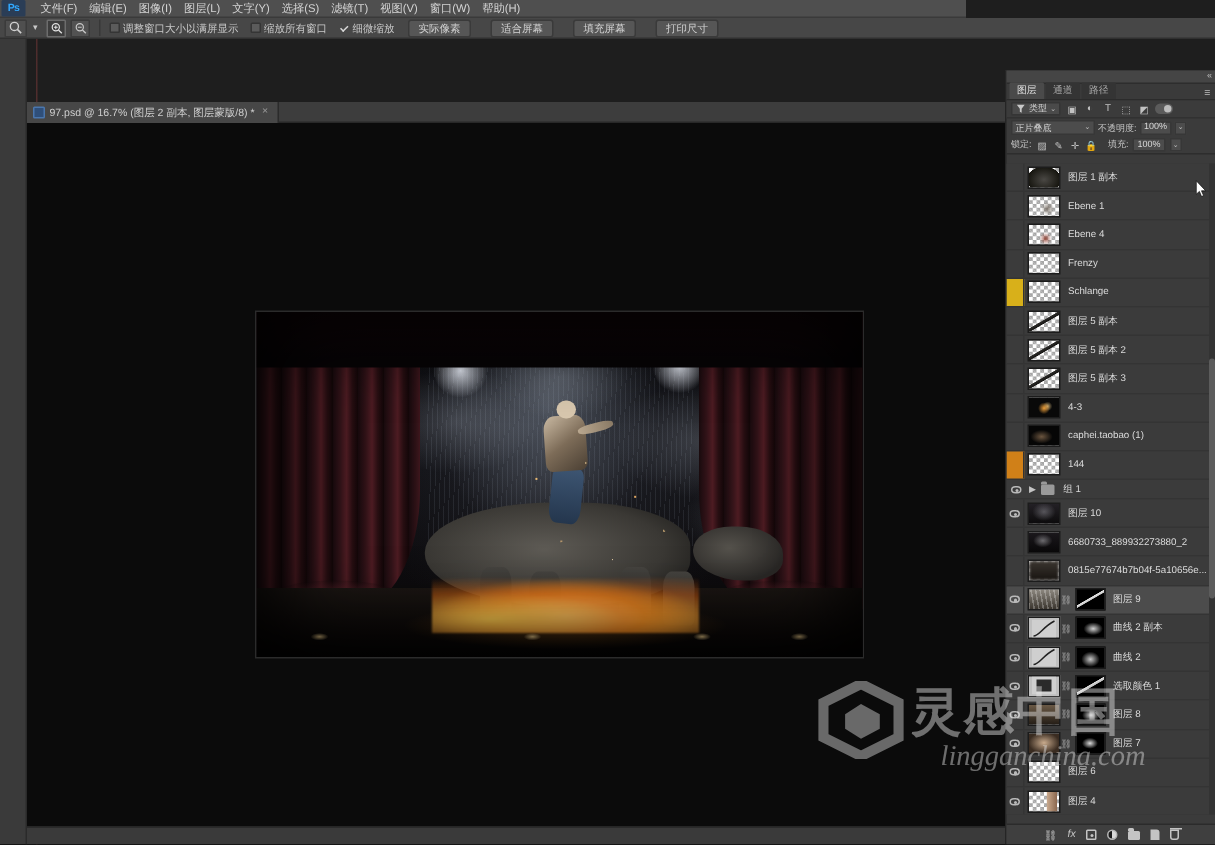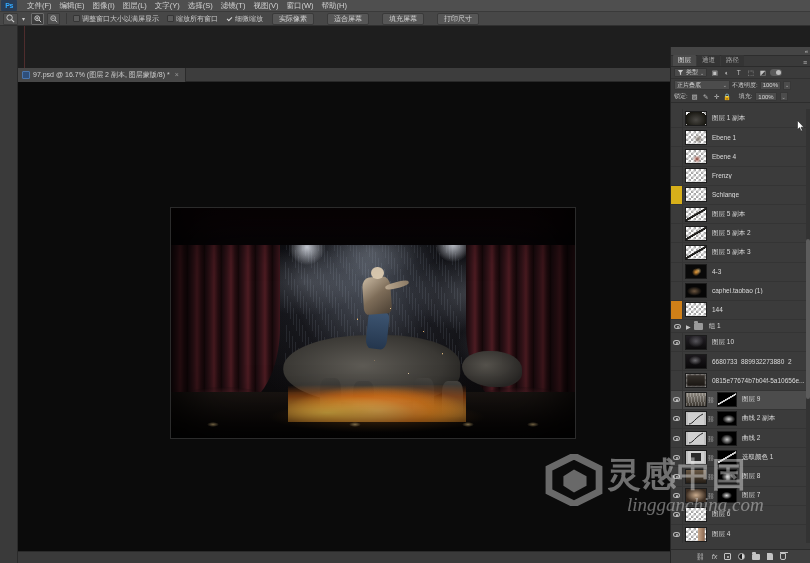--- a/index.html
+++ b/index.html
@@ -4,21 +4,21 @@
 <style>
   * { box-sizing: border-box; margin:0; padding:0; }
   html,body{
     width:810px;height:563px;overflow:hidden;background:#000;
     font-family:"Liberation Sans","DejaVu Sans",sans-serif;
   }
   #app{position:relative;width:810px;height:563px;background:#1e1e1e;}
 
   
   .menubar{
-    position:absolute;left:0;top:0;width:810px;height:12px;
+    position:absolute;left:0;top:0;width:644px;height:12px;
     background:#4f4f4f;border-bottom:1px solid #3a3a3a;
     display:flex;align-items:center;
   }
   .ps-logo{
     width:16px;height:11px;margin-left:1px;margin-right:6px;
     background:#2a3d56;color:#31a8ff;font-size:7px;font-weight:bold;
     display:flex;align-items:center;justify-content:center;
     border-radius:1px;letter-spacing:-0.5px;
   }
   .menu-item{

